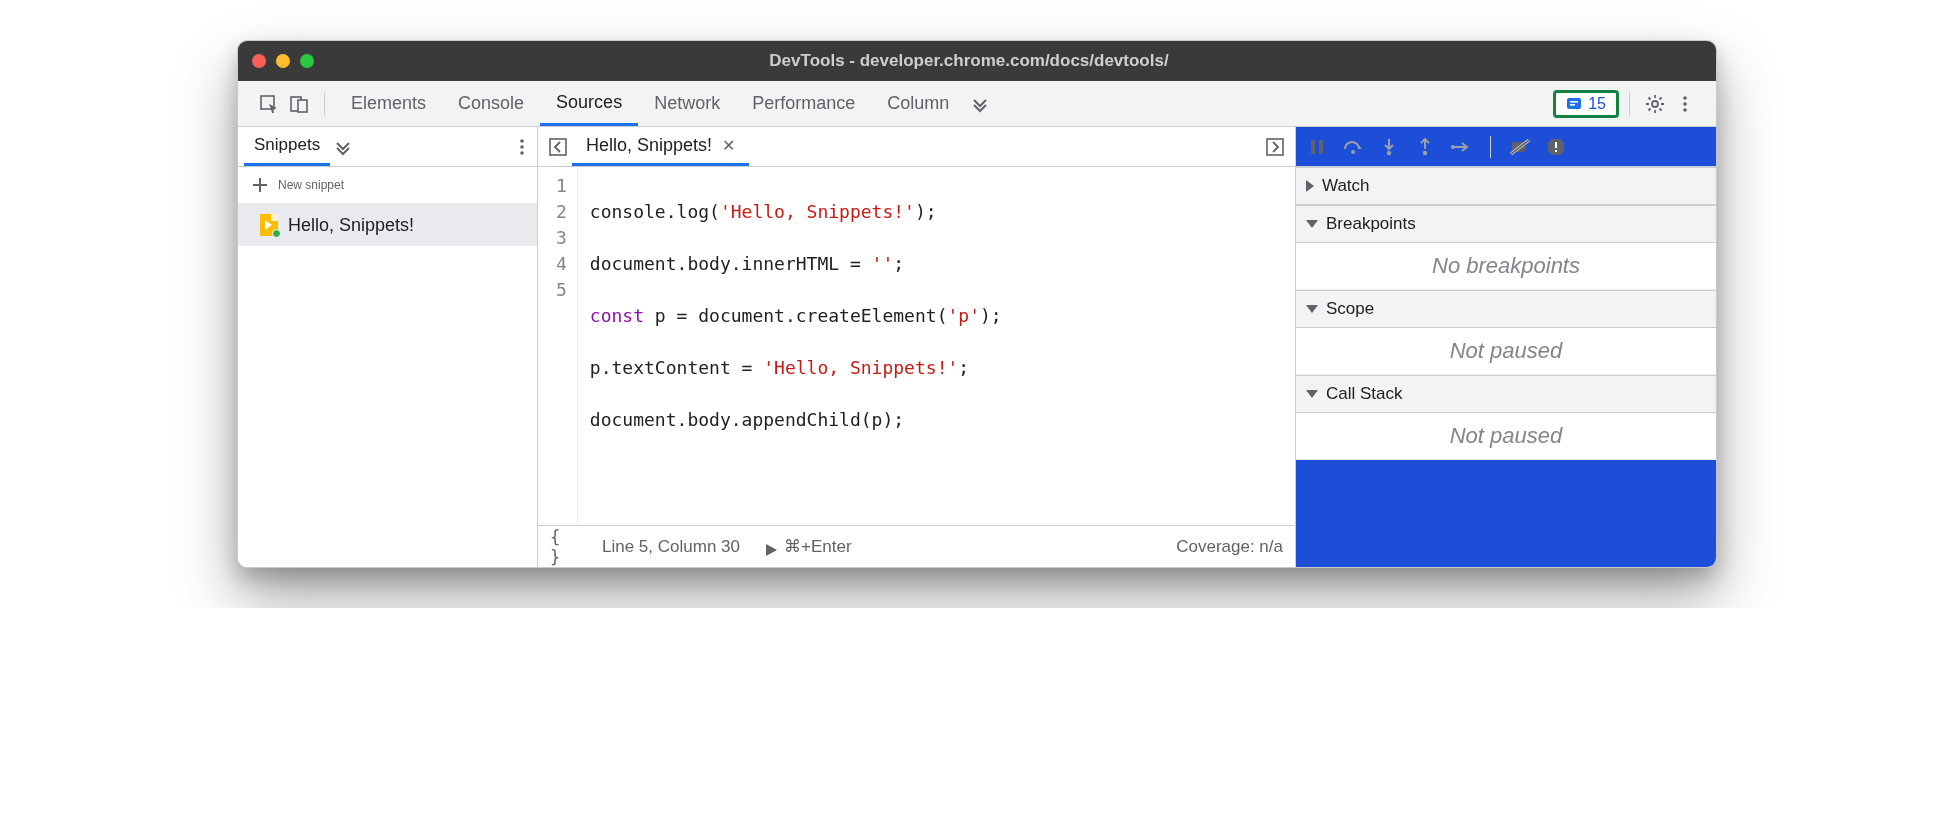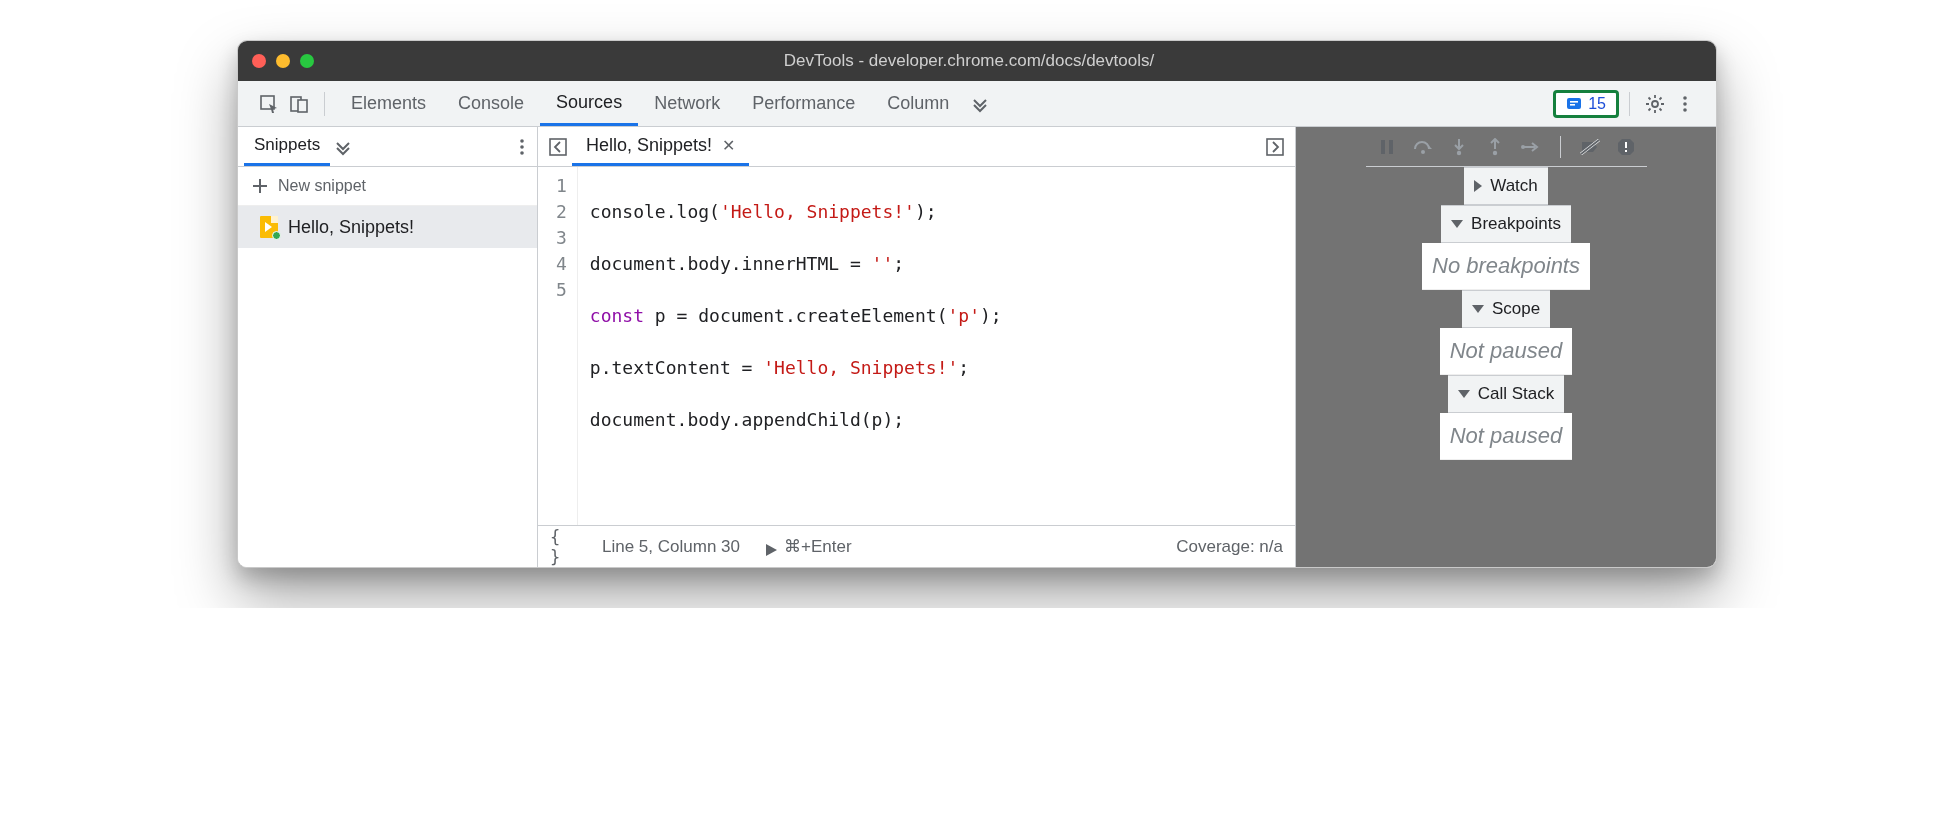--- a/index.html
+++ b/index.html
@@ -28,21 +28,21 @@
     padding: 0 14px;
     position: relative;
   }
   .traffic { display: flex; gap: 10px; }
   .traffic .dot { width: 14px; height: 14px; border-radius: 50%; }
   .dot.red { background:#ff5f57; }
   .dot.yellow { background:#febc2e; }
   .dot.green { background:#28c840; }
   .titlebar-title {
     position: absolute; left: 0; right: 16px; text-align: center;
-    font-size: 17px; font-weight: 400; pointer-events: none;
+    font-size: 17px; font-weight: 700; pointer-events: none;
   }
   .toolbar {
     background: #f1f3f4;
     border-bottom: 1px solid #cacdd1;
     display: flex;
     align-items: center;
     height: 46px;
     padding: 0 16px;
     font-size: 18px;
     color: #5f6368;
@@ -70,21 +70,21 @@
   .sidebar-tabs {
     display:flex; align-items:center; height:40px; border-bottom:1px solid #cacdd1;
     padding:0 6px; color:#5f6368; font-size:17px;
   }
   .sidebar-tabs .stab { padding:0 10px; height:100%; display:flex; align-items:center; cursor:pointer; }
   .sidebar-tabs .stab.active { color:#202124; border-bottom:3px solid #1a73e8; }
   .sidebar-tabs .more { margin-left:4px; cursor:pointer; }
   .sidebar-tabs .menu { margin-left:auto; cursor:pointer; }
   .new-snippet {
     display:flex; align-items:center; gap:10px; padding:10px 14px; color:#5f6368;
-    font-size:16px; cursor:pointer; border-bottom:1px solid #eee;
+    font-size:12px; cursor:pointer; border-bottom:1px solid #eee;
   }
   .snippet-item {
     display:flex; align-items:center; gap:10px; padding:10px 14px 10px 22px;
     background:#e8eaed; font-size:18px; color:#202124; cursor:pointer;
   }
   .snippet-icon { position:relative; width:18px; height:22px; }
   .snippet-icon .page {
     width:18px; height:22px; background:#fbbc04; border-radius:1px; position:relative;
   }
   .snippet-icon .page::before {
@@ -115,21 +115,21 @@
   .code { padding:6px 12px; white-space:pre; line-height:26px; color:#202124; }
   .tok-str { color:#c41a16; }
   .tok-kw { color:#8f0ea7; }
   .editor-status {
     height:42px; border-top:1px solid #cacdd1; display:flex; align-items:center;
     padding:0 12px; font-size:17px; color:#5f6368; gap:24px; background:#fff;
   }
   .editor-status .run { display:flex; align-items:flex-end; gap:6px; cursor:pointer; }
   .editor-status .cov { margin-left:auto; }
   
-  .debugger { width: 420px; display:flex; flex-direction:column; background:#737373;align-items:center;}
+  .debugger { width: 420px; display:flex; flex-direction:column; background:#1d4ed8;}
   .debug-toolbar {
     height:40px; border-bottom:1px solid #cacdd1; display:flex; align-items:center;
     gap:14px; padding:0 10px; color:#9aa0a6;
   }
   .debug-toolbar .dicon { width:22px; height:22px; display:flex; align-items:center; justify-content:center; cursor:pointer; }
   .debug-toolbar .vsep { width:1px; height:22px; background:#cacdd1; margin:0 4px;}
   .debug-toolbar .pause { color:#5f6368; }
   .section-head {
     display:flex; align-items:center; gap:8px; padding:8px 10px; font-size:17px;
     background:#f1f3f4; border-bottom:1px solid #cacdd1; border-top:1px solid #cacdd1; cursor:pointer; color:#202124;

